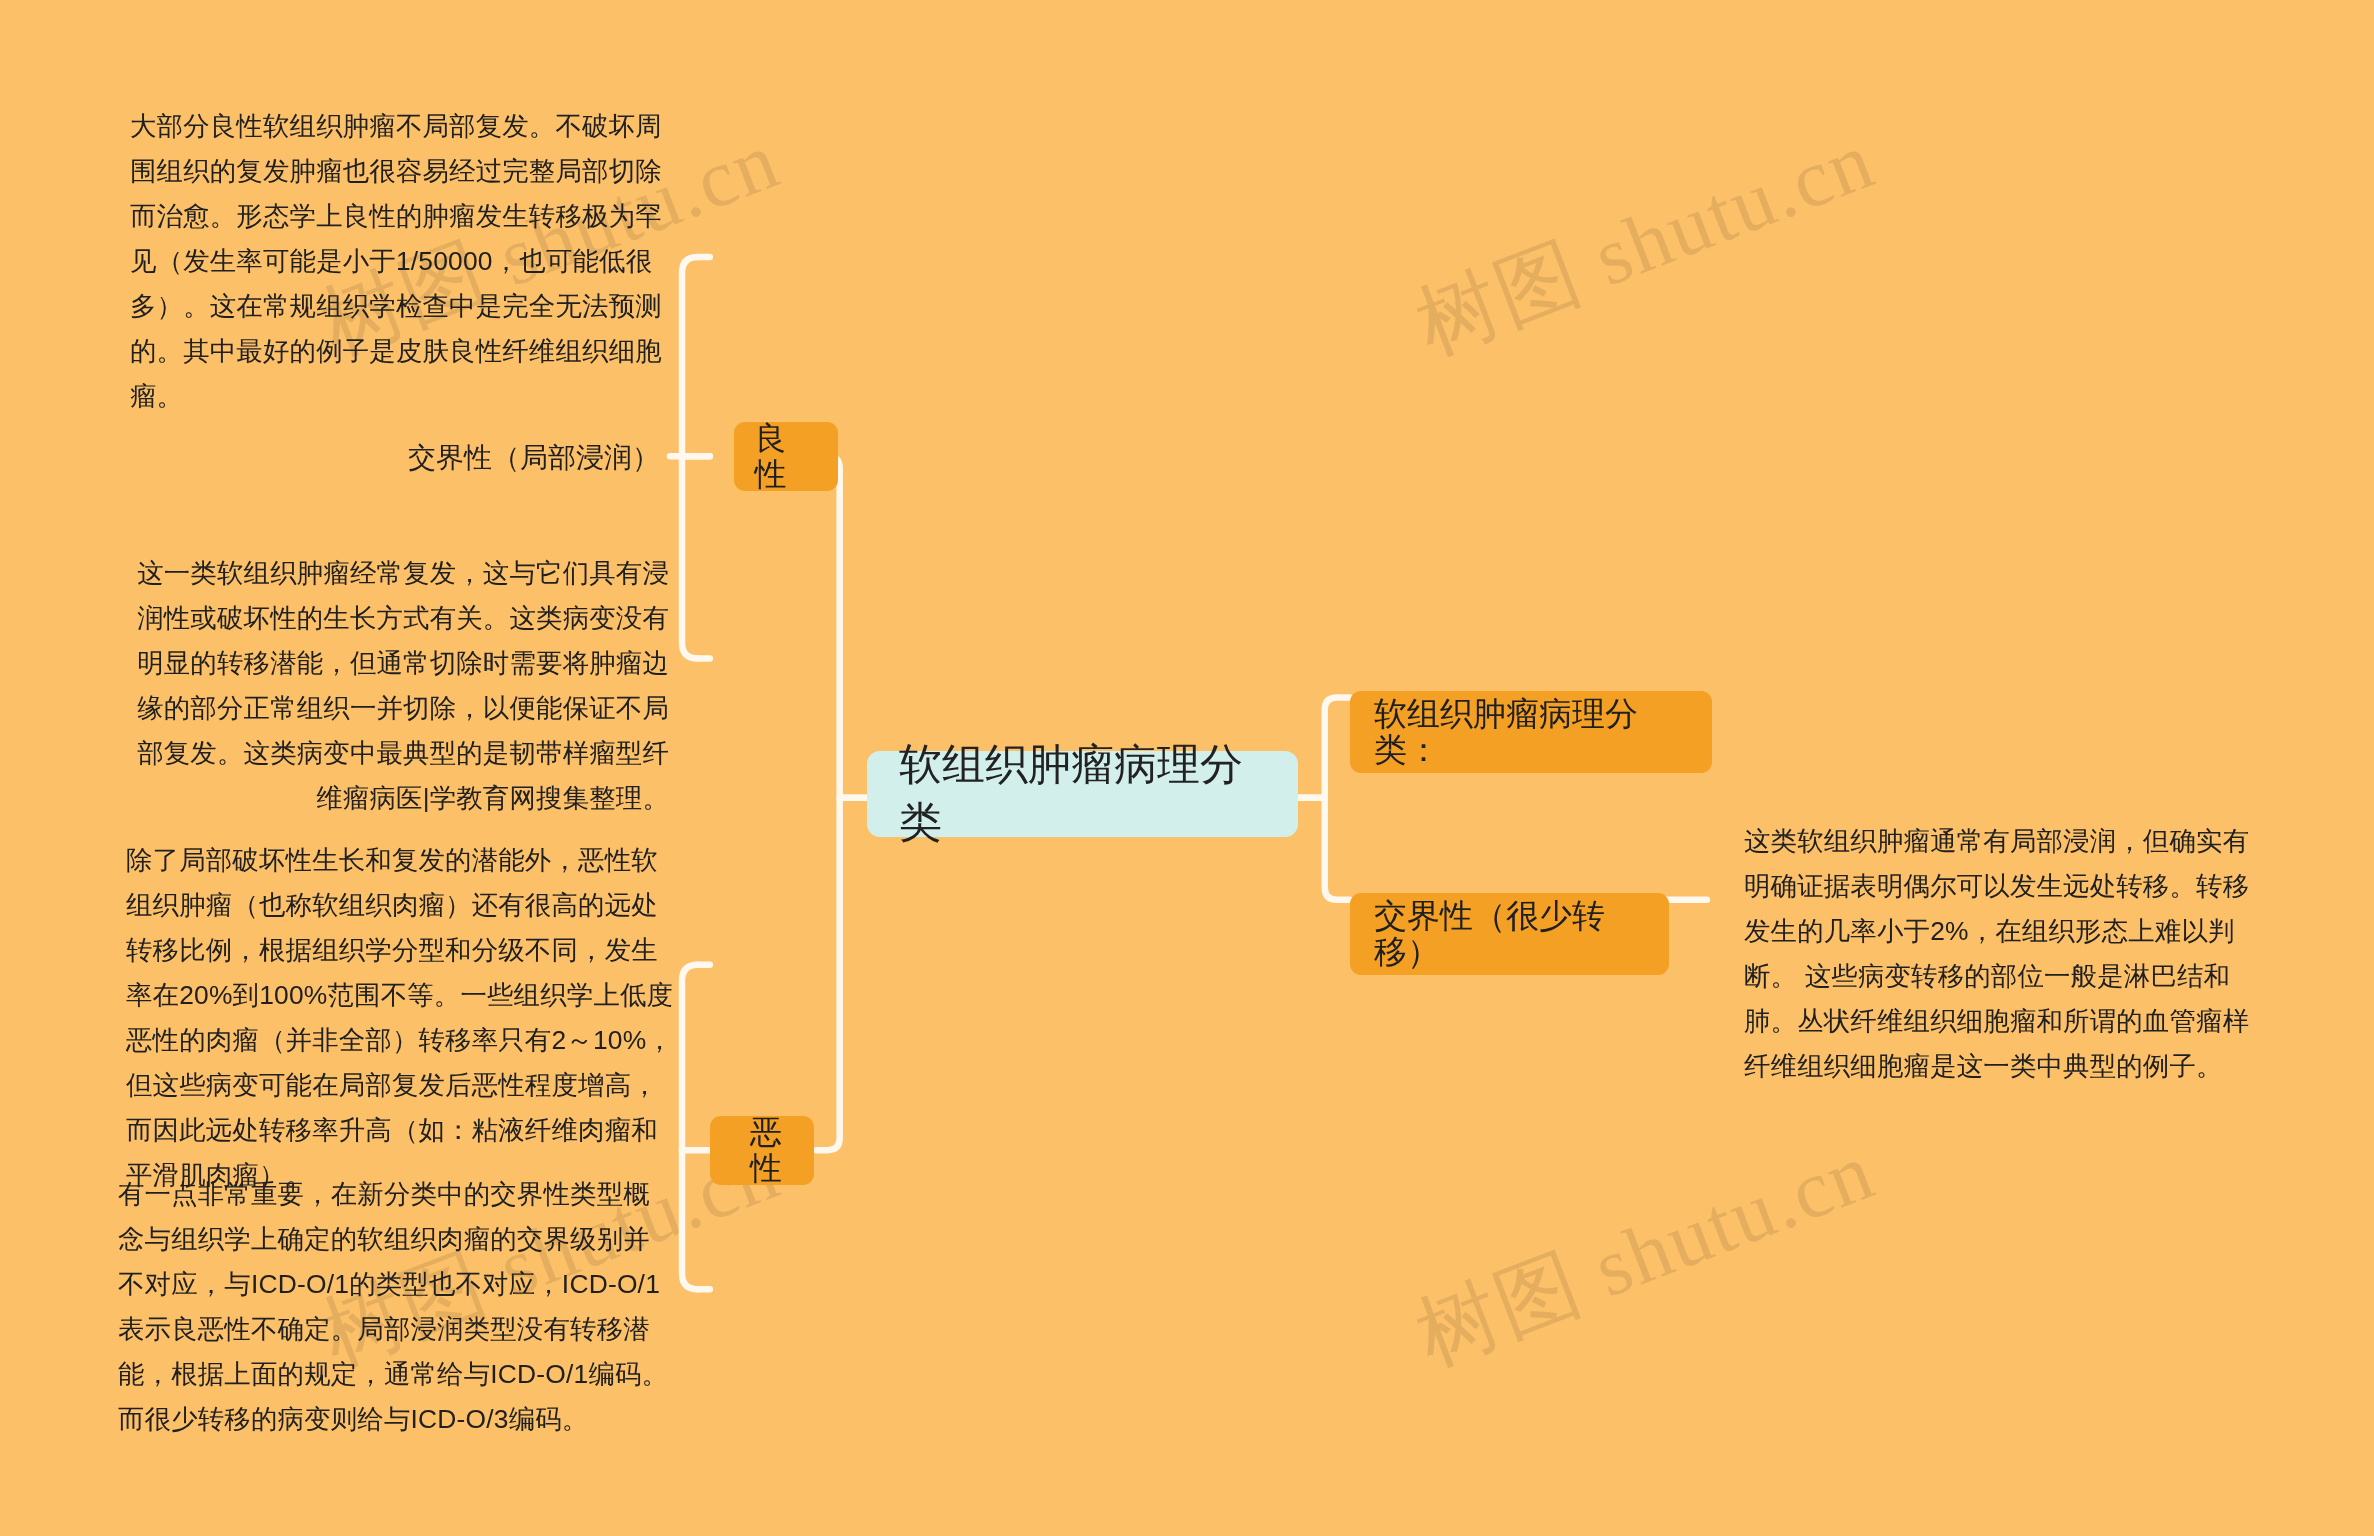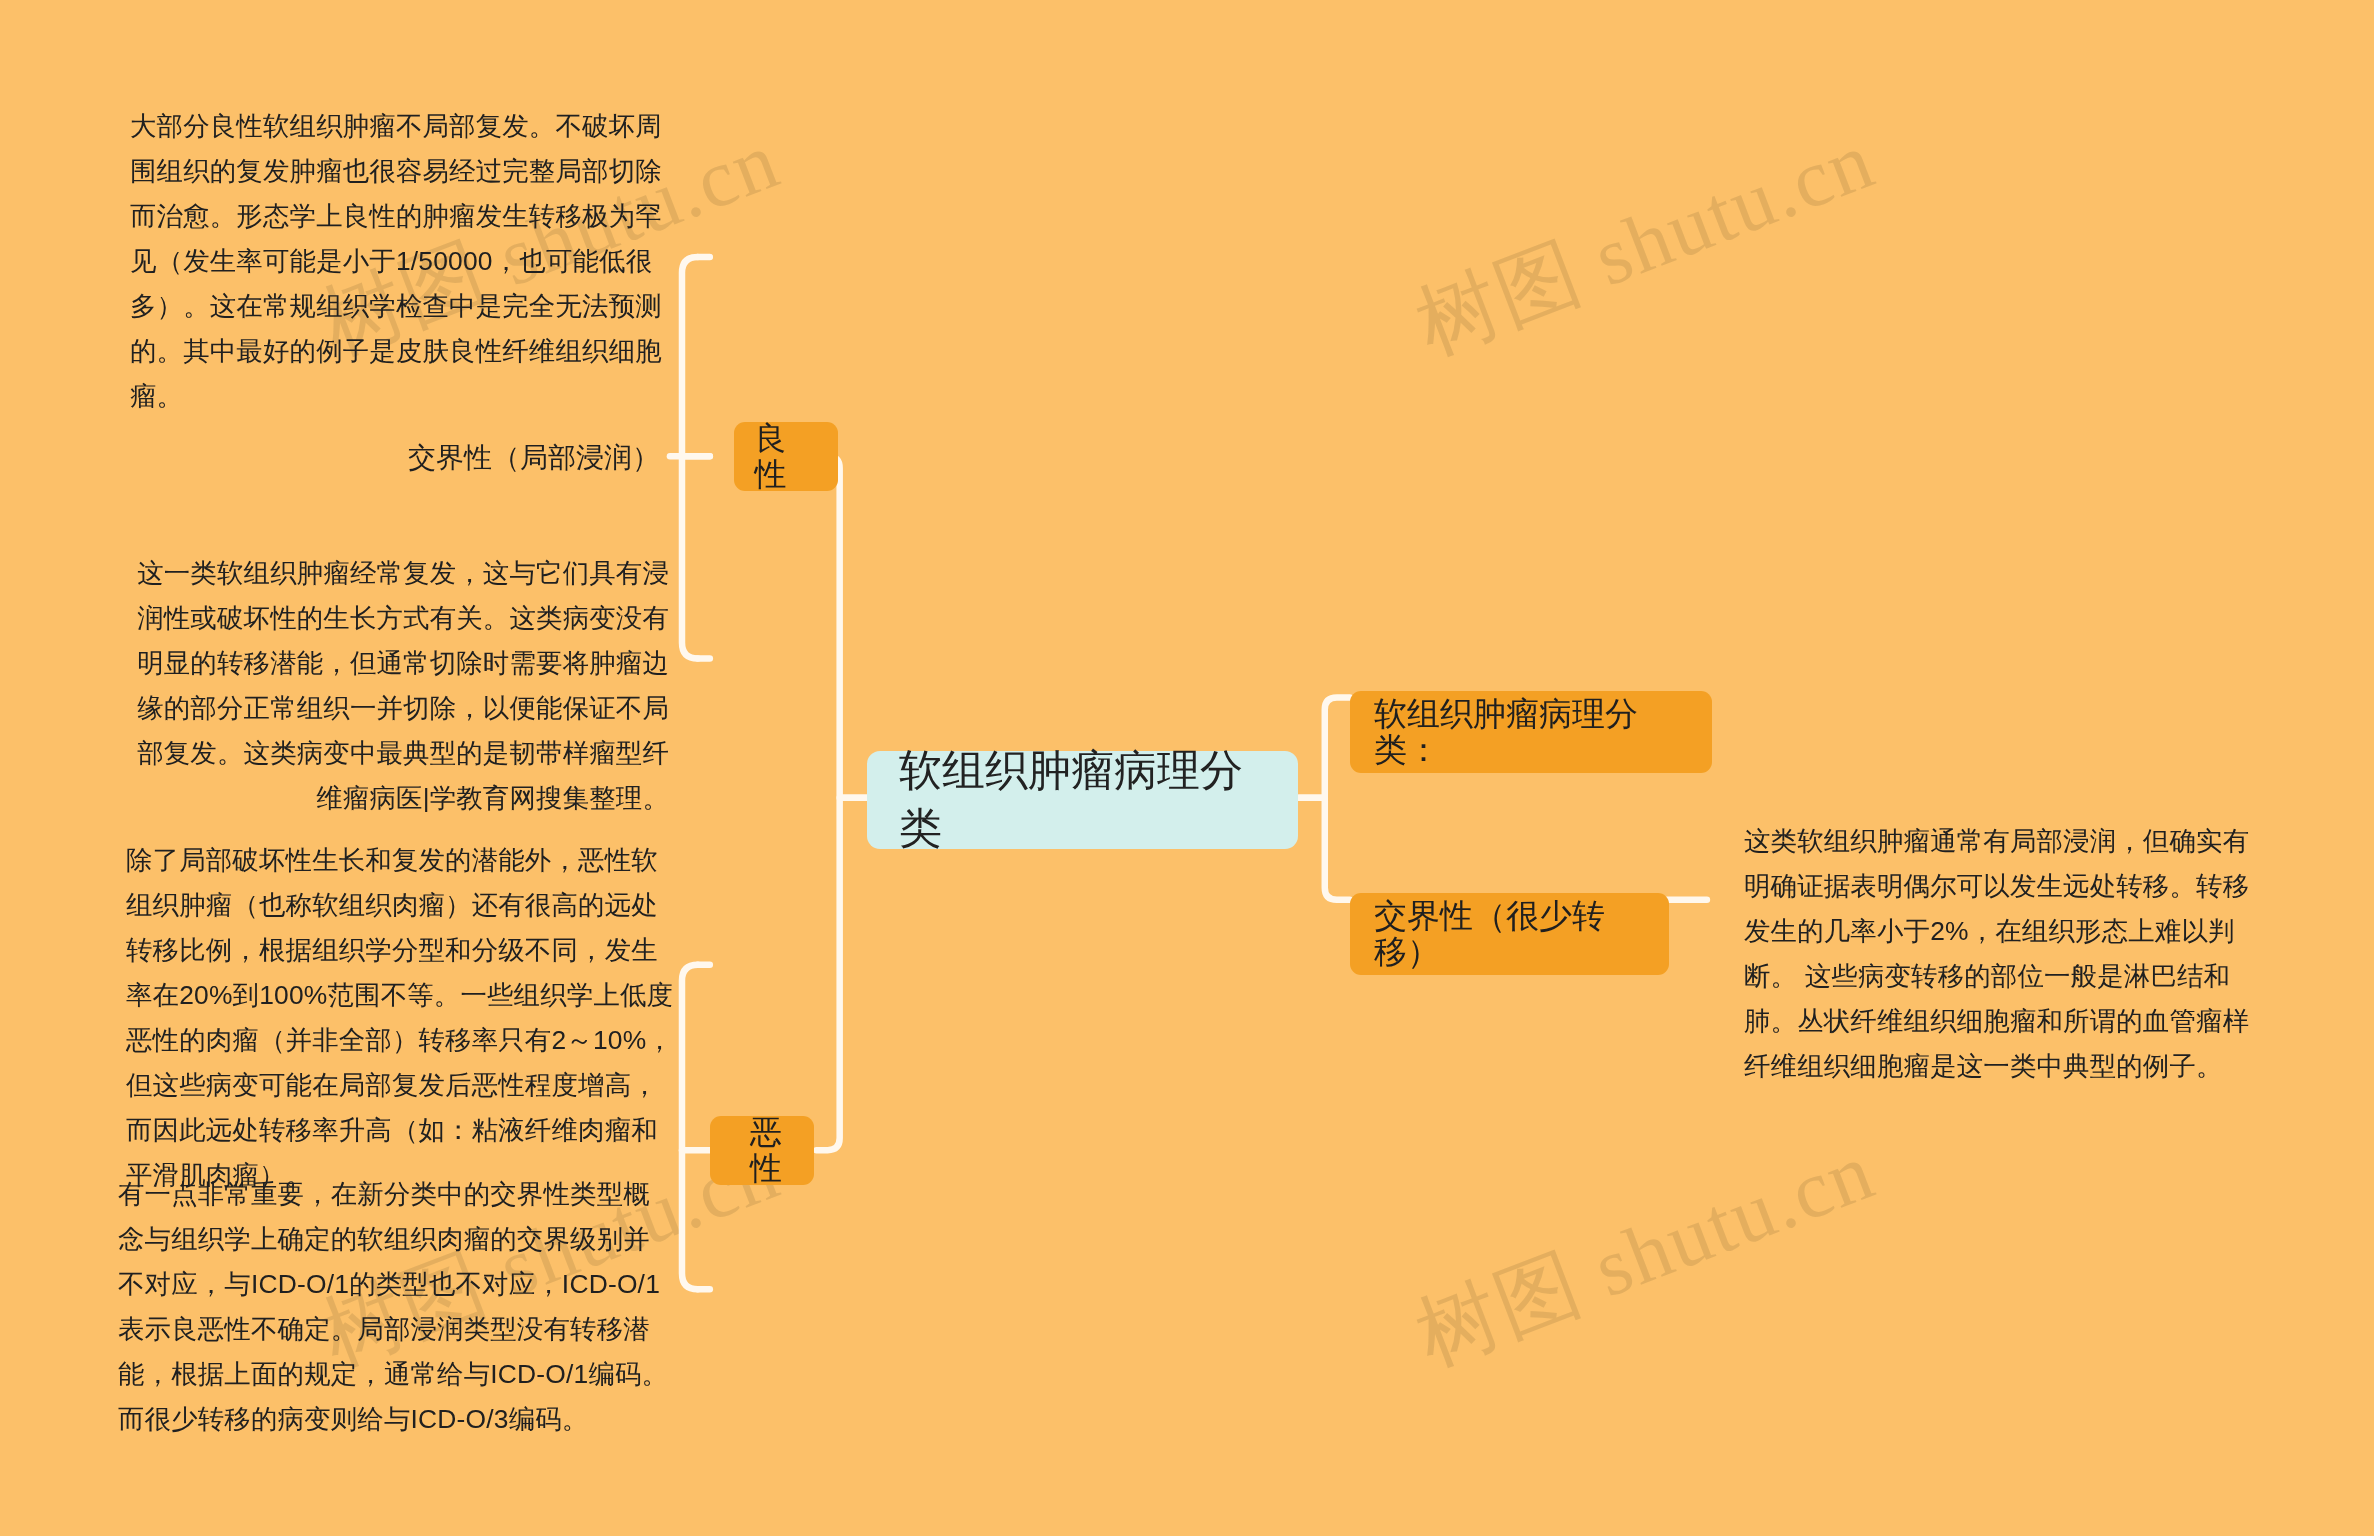--- a/index.html
+++ b/index.html
@@ -133,21 +133,21 @@
     <path d="M765,1240 L735,1240"></path>
     <path d="M752,1040 Q735,1040 735,1057 L735,1373 Q735,1390 752,1390"></path>
     <path d="M752,1040 L765,1040"></path>
     <path d="M752,1390 L765,1390"></path>
 
     <path d="M765,492 L722,492"></path>
 
     <path d="M1795,970 L1840,970"></path>
   </svg>
 
-  <div class="node root" style="left:867px; top:751px; width:431px; height:98px;font-family:Liberation Mono, monospace;">软组织肿瘤病理分类</div>
+  <div class="node root" style="left:867px; top:751px; width:431px; height:86px;font-family:Liberation Mono, monospace;">软组织肿瘤病理分类</div>
 
   <div class="node pill" style="left:710px; top:422px; width:104px; height:69px;margin-left:24px;">良性</div>
 
   <div class="node plain-label" style="left:408px; top:439px;">交界性（局部浸润）</div>
 
   <div class="node leaf-text" style="left:130px; top:104px; width:551px;">大部分良性软组织肿瘤不局部复发。不破坏周围组织的复发肿瘤也很容易经过完整局部切除而治愈。形态学上良性的肿瘤发生转移极为罕见（发生率可能是小于1/50000，也可能低很多）。这在常规组织学检查中是完全无法预测的。其中最好的例子是皮肤良性纤维组织细胞瘤。</div>
 
   <div class="node leaf-text" style="left:118px; top:551px; width:551px;text-align:right;">这一类软组织肿瘤经常复发，这与它们具有浸润性或破坏性的生长方式有关。这类病变没有明显的转移潜能，但通常切除时需要将肿瘤边缘的部分正常组织一并切除，以便能保证不局部复发。这类病变中最典型的是韧带样瘤型纤维瘤病医|学教育网搜集整理。</div>
 
   <div class="node pill" style="left:710px; top:1116px; width:104px; height:69px;padding-left:40px;">恶性</div>

